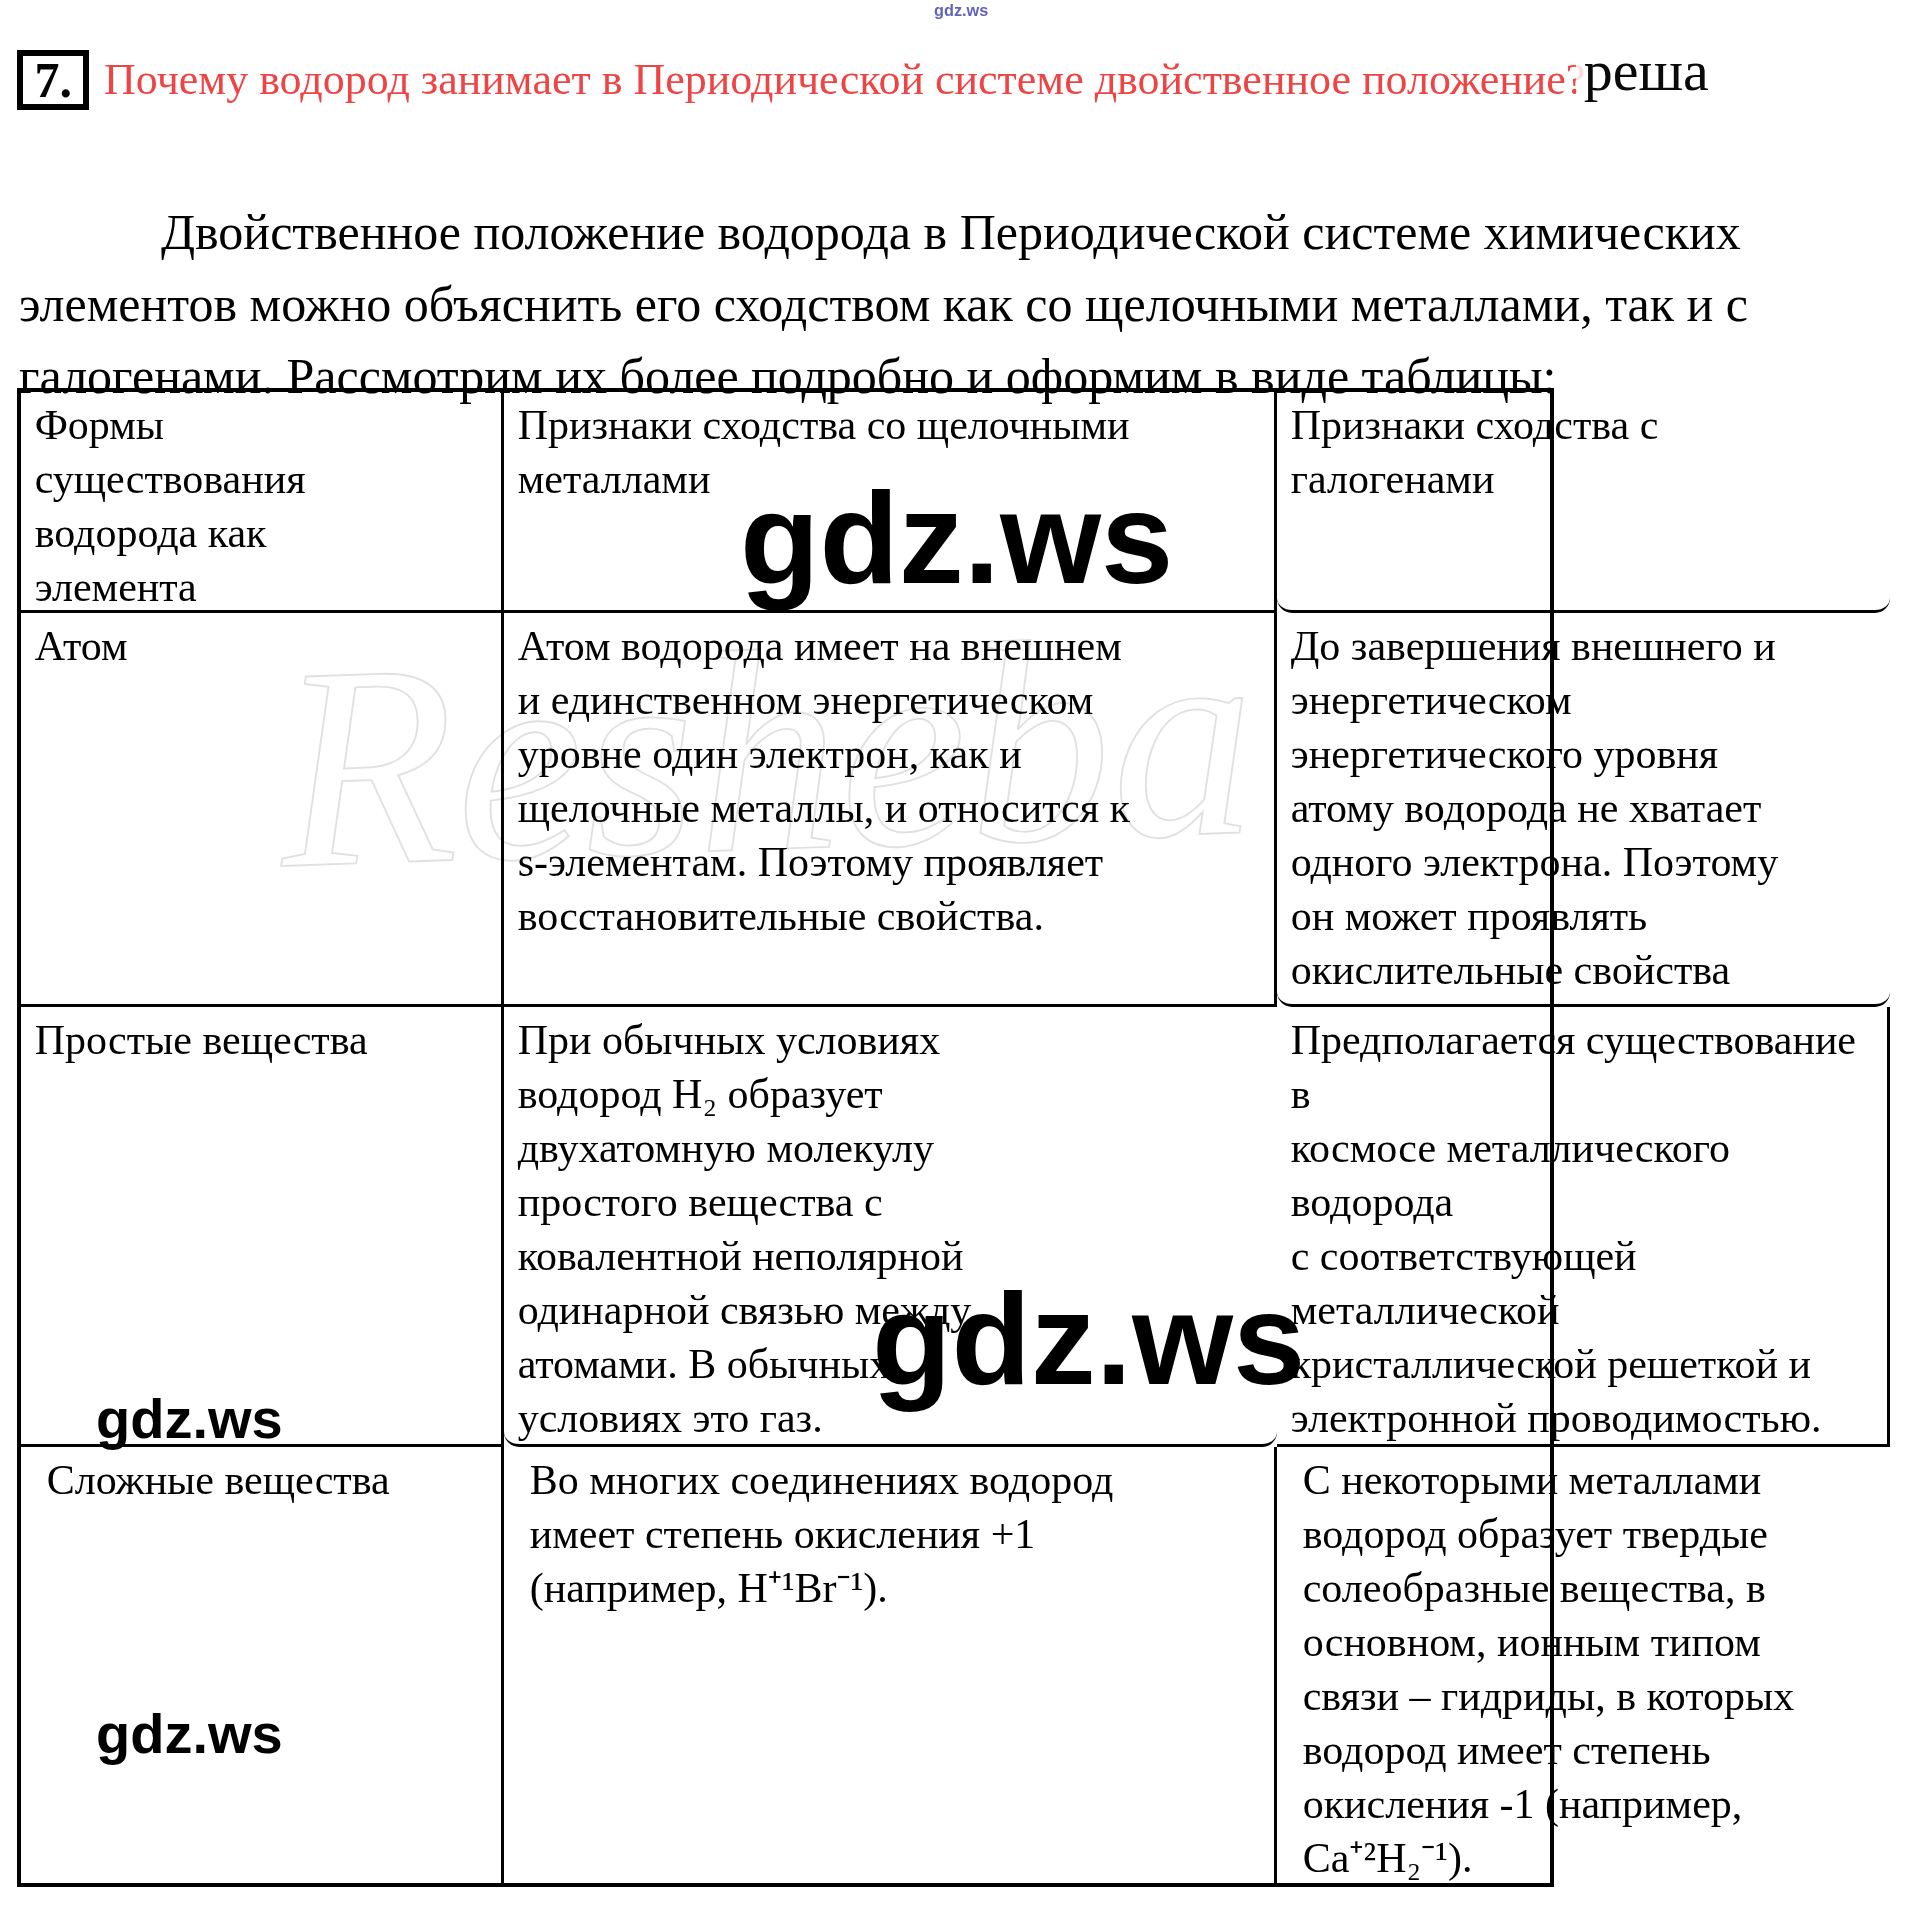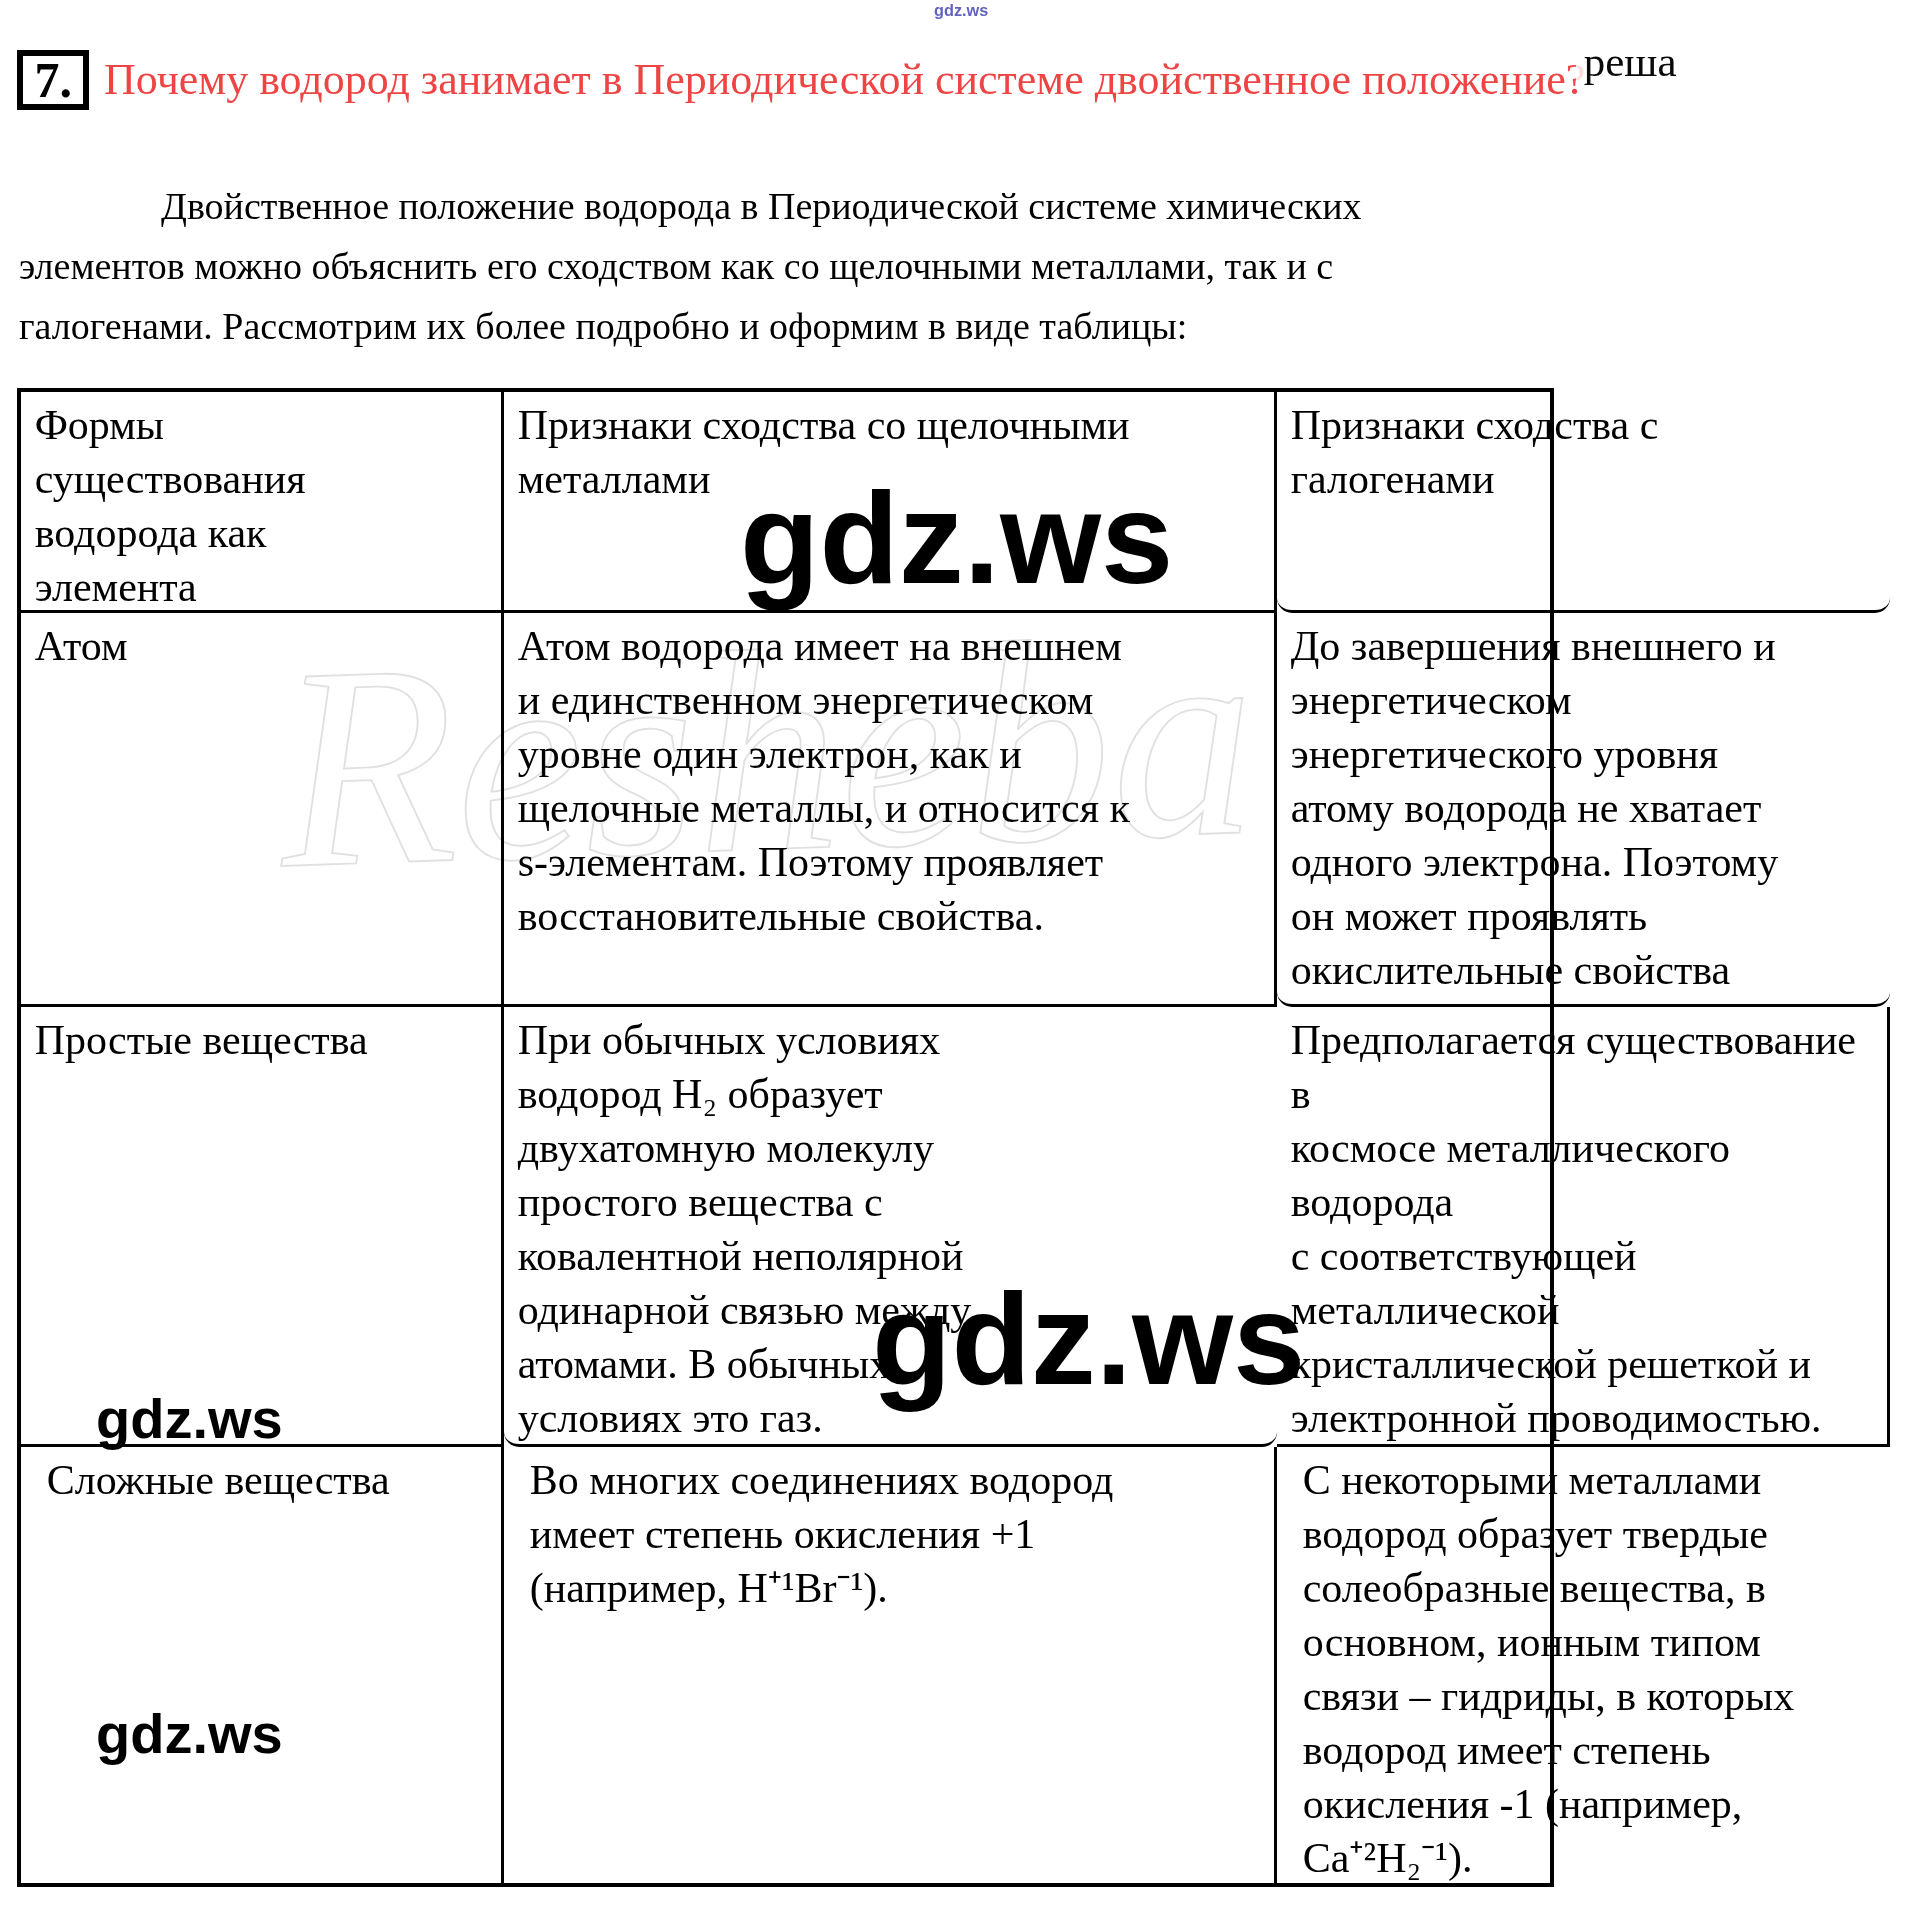--- a/index.html
+++ b/index.html
@@ -27,28 +27,28 @@
     font-size:50px;font-weight:bold;
     background:#fff;
   }
   .qtitle{
     position:absolute;left:104px;top:54px;
     font-size:44px;color:#ef4444;
     white-space:nowrap;
   }
   .qoverlay{
     position:absolute;left:1576px;top:37px;
-    font-size:43px;color:#0a0a0a;
+    font-size:58px;color:#0a0a0a;
     background:rgba(255,255,255,.82);
     padding:0 7.7px;
   }
   
   .intro{
-    position:absolute;left:19px;top:176px;width:1825px;
-    font-size:38px;line-height:60px;
+    position:absolute;left:19px;top:196px;width:1825px;
+    font-size:50px;line-height:72px;
     white-space:pre-line;
     text-indent:142px;
   }
   
   .wm-outline{
     position:absolute;left:279px;top:586px;
     font-size:288px;font-style:italic;
     font-family:"Liberation Serif", serif;
     color:transparent;
     -webkit-text-stroke:1.9px rgba(0,0,0,.12);

